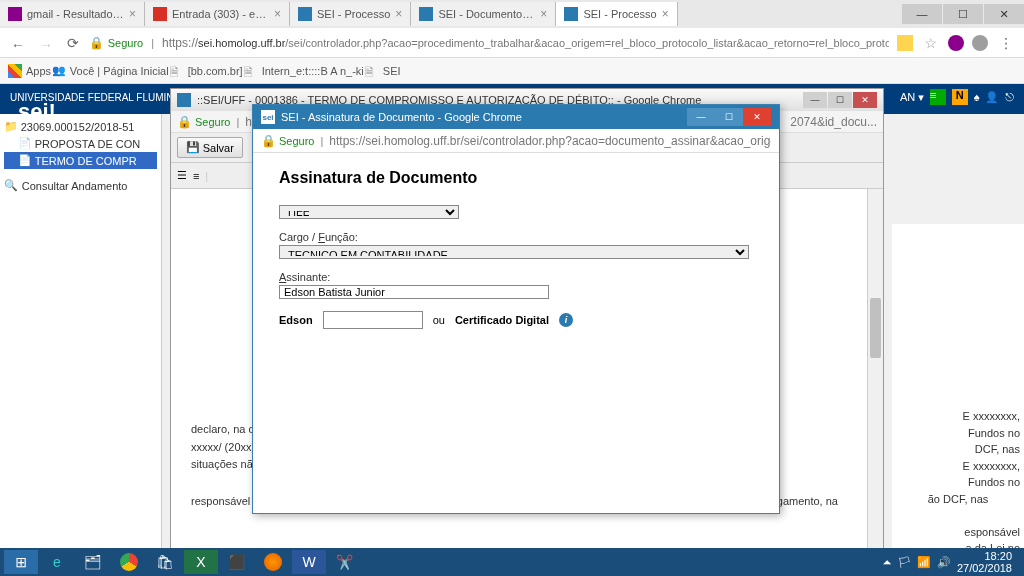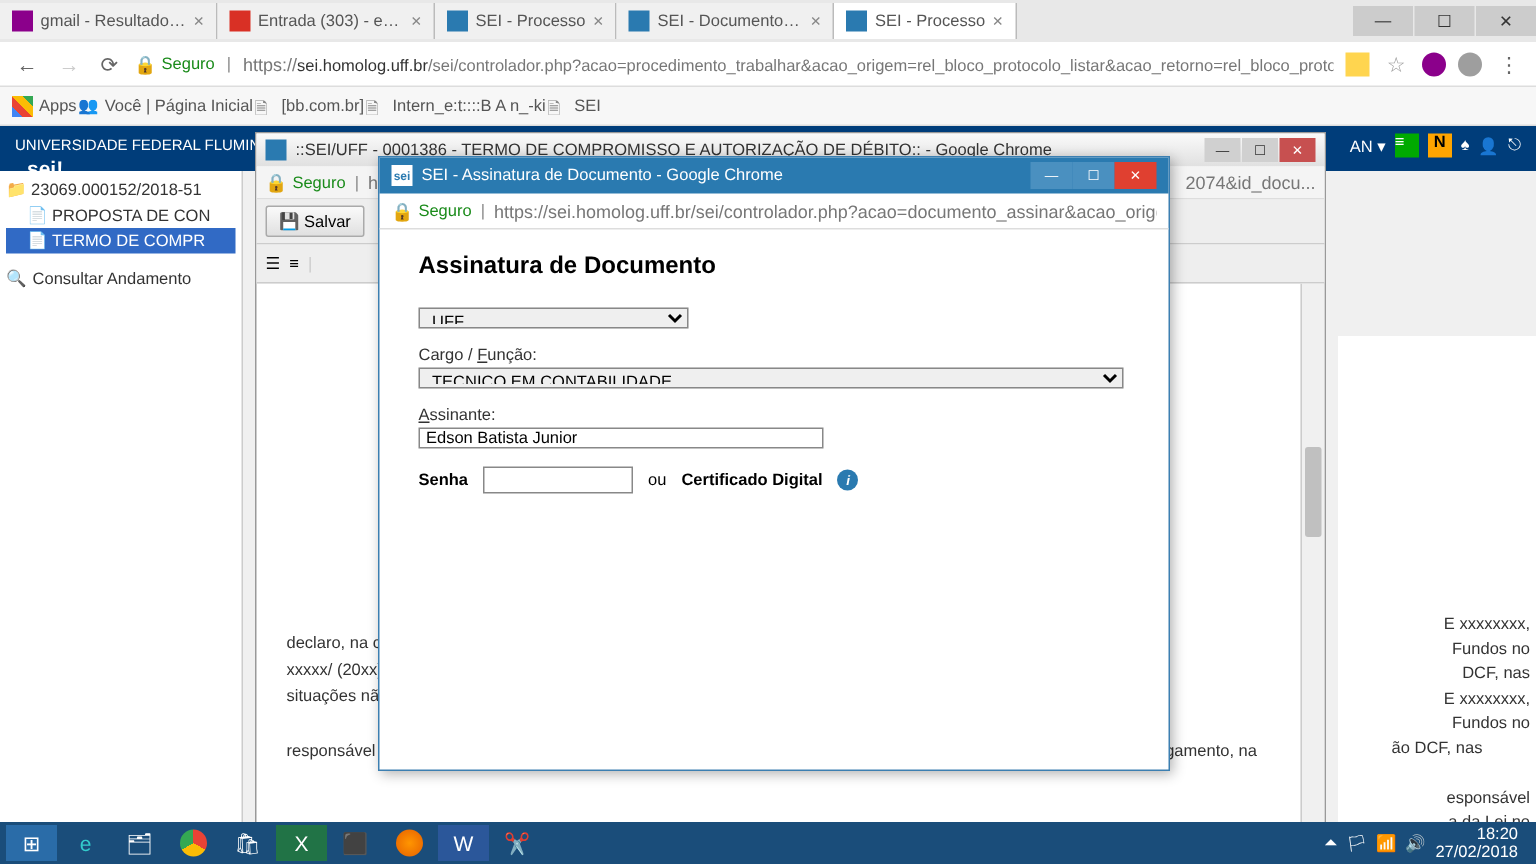--- a/index.html
+++ b/index.html
@@ -146,21 +146,21 @@
   <span class="right">
     <span>AN ▾</span>
     <span style="width:16px;height:16px;background:#0a0">≡</span>
     <span style="width:16px;height:16px;background:#ffa500;color:#000;text-align:center;font-weight:bold">N</span>
     <span>♠</span>
     <span>👤</span>
     <span>⎋</span>
   </span>
 </div>
 <div style="height:4px;background:#003d7a;display:flex;align-items:center">
-    <span style="color:#fff;font-size:14px;font-weight:bold;margin-left:18px">sei!</span>
+    <span style="color:#fff;font-size:22px;font-weight:bold;margin-left:18px">sei!</span>
   </div>
 
 <div class="main">
   <div class="sidebar">
     <div class="tree-item">
         <span>📁</span>
         <span>23069.000152/2018-51</span>
       </div>
     <div class="tree-item" style="padding-left:14px">
         <span style="color:#d4a017">📄</span>
@@ -259,21 +259,21 @@
     </div>
     <div class="fld">
       <label>Cargo / <u>F</u>unção:</label>
       <select style="width:470px"><option>TECNICO EM CONTABILIDADE</option></select>
     </div>
     <div class="fld">
       <label><u>A</u>ssinante:</label>
       <input type="text" style="width: 270px;" value="Edson Batista Junior">
     </div>
     <div class="senha-row">
-      <b>Senha</b>
+      <b>Edson</b>
       <input type="password" style="">
       <span>ou</span>
       <b>Certificado Digital</b>
       <span class="info-ic">i</span>
     </div>
   </div>
 </div>
 
 <div class="taskbar">
   <div class="tbicon start">⊞</div>

